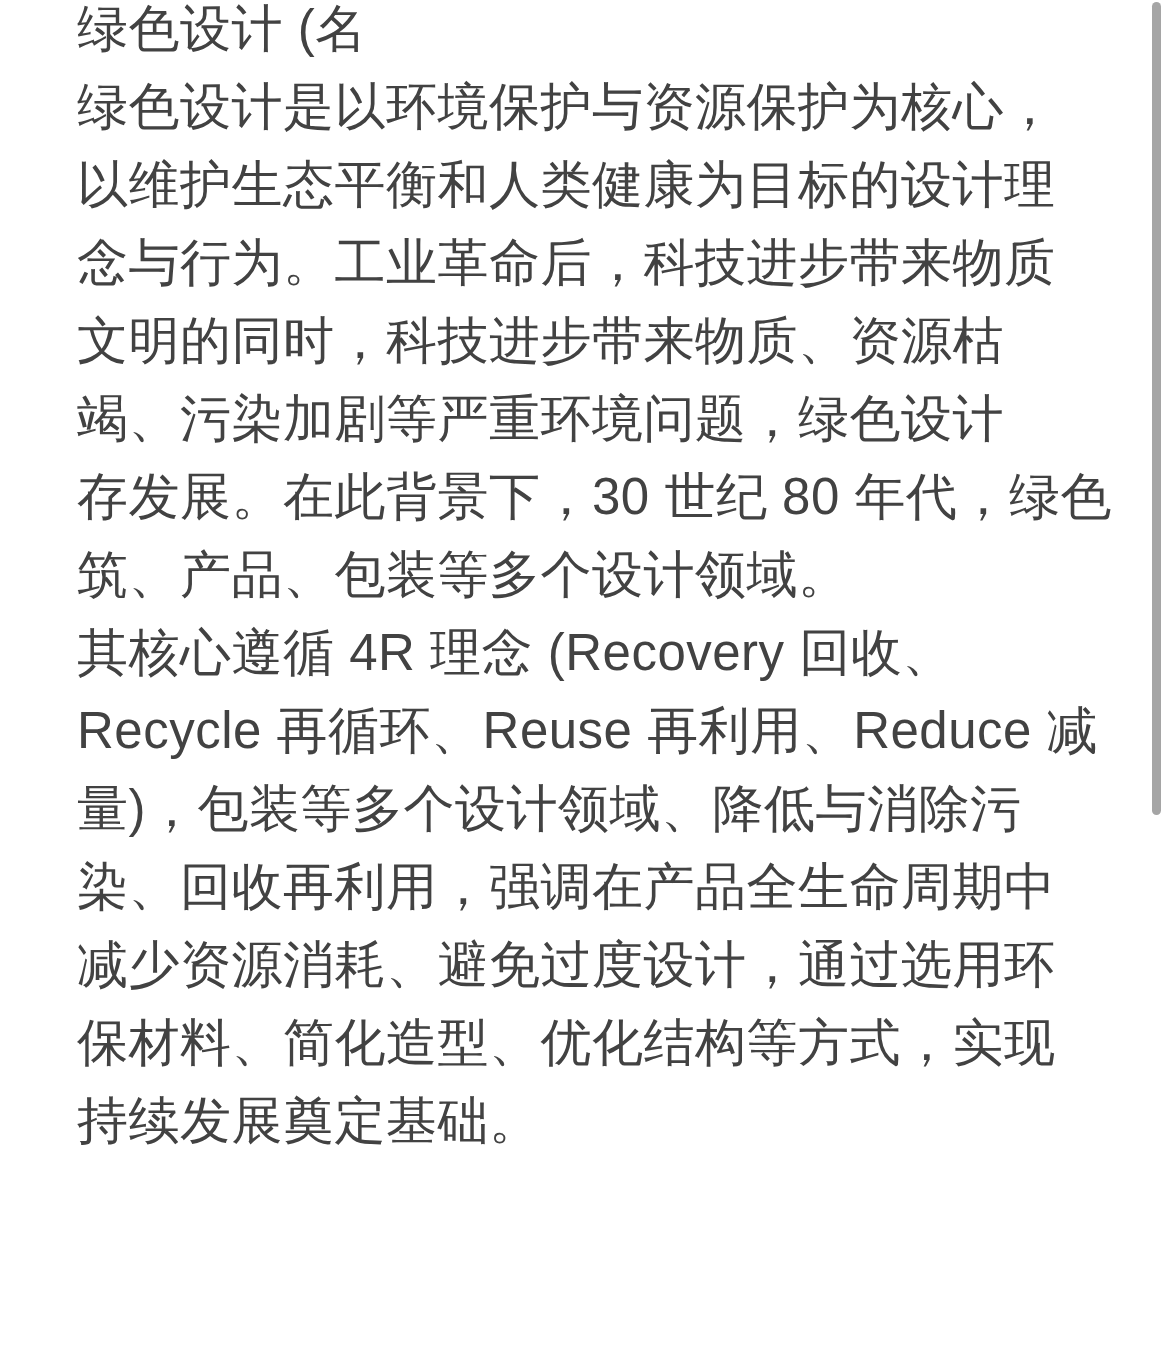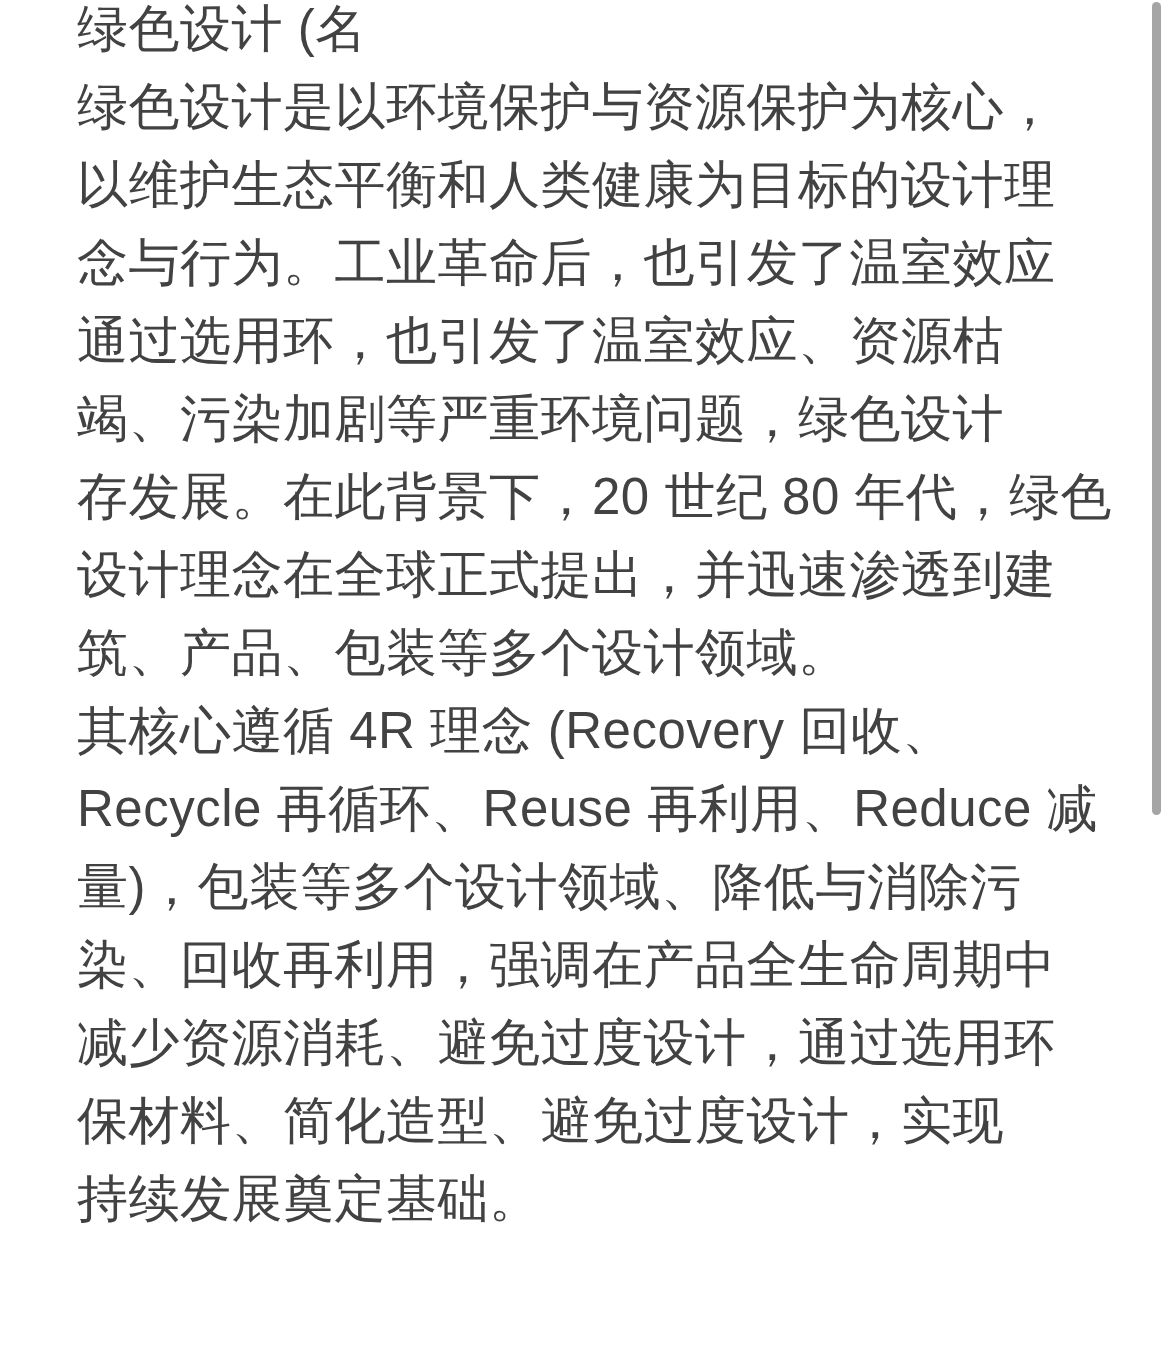--- a/index.html
+++ b/index.html
@@ -45,30 +45,29 @@
     background: #a5a5a5;
   }
 </style>
 </head>
 <body>
 
 <div class="text-block">
   <div class="text-line">绿色设计 (名</div>
   <div class="text-line">绿色设计是以环境保护与资源保护为核心，</div>
   <div class="text-line">以维护生态平衡和人类健康为目标的设计理</div>
-  <div class="text-line">念与行为。工业革命后，也引发了温室效应</div>
-  <div class="text-line">通过选用环，也引发了温室效应、资源枯</div>
+  <div class="text-line">念与行为。工业革命后，科技进步带来物质</div>
+  <div class="text-line">文明的同时，科技进步带来物质、资源枯</div>
   <div class="text-line">竭、污染加剧等严重环境问题，绿色设计</div>
-  <div class="text-line">存发展。在此背景下，20 世纪 80 年代，绿色</div>
-  <div class="text-line">设计理念在全球正式提出，并迅速渗透到建</div>
+  <div class="text-line">存发展。在此背景下，30 世纪 80 年代，绿色</div>
   <div class="text-line">筑、产品、包装等多个设计领域。</div>
   <div class="text-line">其核心遵循 4R 理念 (Recovery 回收、</div>
   <div class="text-line">Recycle 再循环、Reuse 再利用、Reduce 减</div>
   <div class="text-line">量)，包装等多个设计领域、降低与消除污</div>
   <div class="text-line">染、回收再利用，强调在产品全生命周期中</div>
   <div class="text-line">减少资源消耗、避免过度设计，通过选用环</div>
-  <div class="text-line">保材料、简化造型、避免过度设计，实现</div>
+  <div class="text-line">保材料、简化造型、优化结构等方式，实现</div>
   <div class="text-line">持续发展奠定基础。</div>
 </div>
 
 <div class="scrollbar-track">
   <div class="scrollbar-thumb"></div>
 </div>
 
 </body></html>

